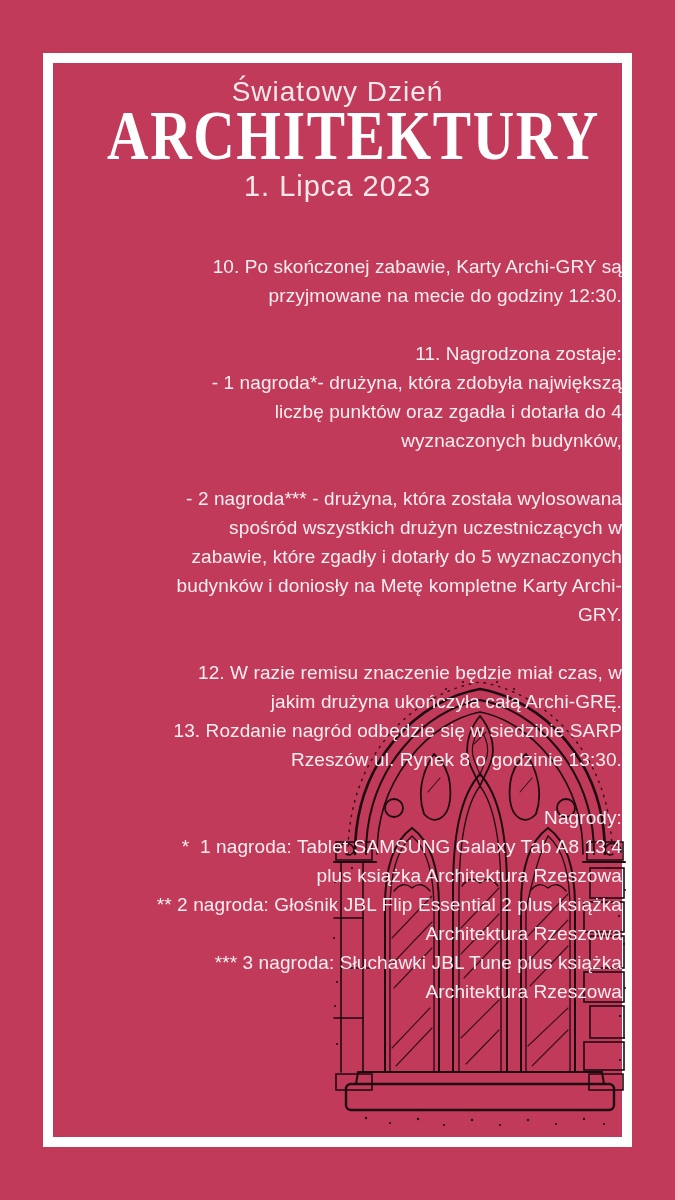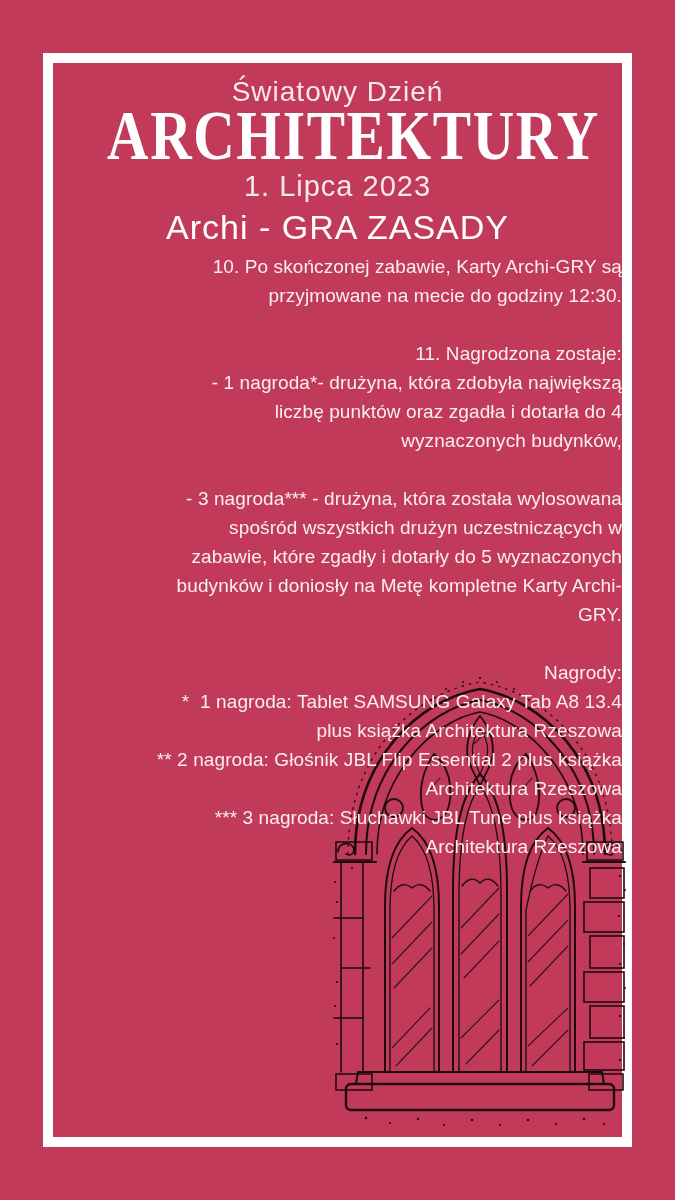--- a/index.html
+++ b/index.html
@@ -204,34 +204,37 @@
   </svg>
 
   <div class="kicker">Światowy Dzień</div>
 
   <div class="title">
     <span>ARCHITEKTURY</span>
   </div>
 
   <div class="date">1. Lipca 2023</div>
 
-  <h2 class="section-title">Archi - GRA ZASADY</h2>
 
   <div class="rules">
     <p>10. Po skończonej zabawie, Karty Archi-GRY są
 przyjmowane na mecie do godziny 12:30.</p>
     <p>11. Nagrodzona zostaje:
  - 1 nagroda*- drużyna, która zdobyła największą
 liczbę punktów oraz zgadła i dotarła do 4
 wyznaczonych budynków,</p>
-    <p> - 3 nagroda*** - drużyna, która została wylosowana
+    <p> - 2 nagroda*** - drużyna, która została wylosowana
 spośród wszystkich drużyn uczestniczących w
 zabawie, które zgadły i dotarły do 5 wyznaczonych
 budynków i doniosły na Metę kompletne Karty Archi-
 GRY.</p>
+    <p>12. W razie remisu znaczenie będzie miał czas, w
+jakim drużyna ukończyła całą Archi-GRĘ.
+13. Rozdanie nagród odbędzie się w siedzibie SARP
+Rzeszów ul. Rynek 8 o godzinie 13:30.</p>
     <p>Nagrody:
 *  1 nagroda: Tablet SAMSUNG Galaxy Tab A8 13.4
 plus książka Architektura Rzeszowa
 ** 2 nagroda: Głośnik JBL Flip Essential 2 plus książka
 Architektura Rzeszowa
 *** 3 nagroda: Słuchawki JBL Tune plus książka
 Architektura Rzeszowa</p>
   </div>
 
 </div>

